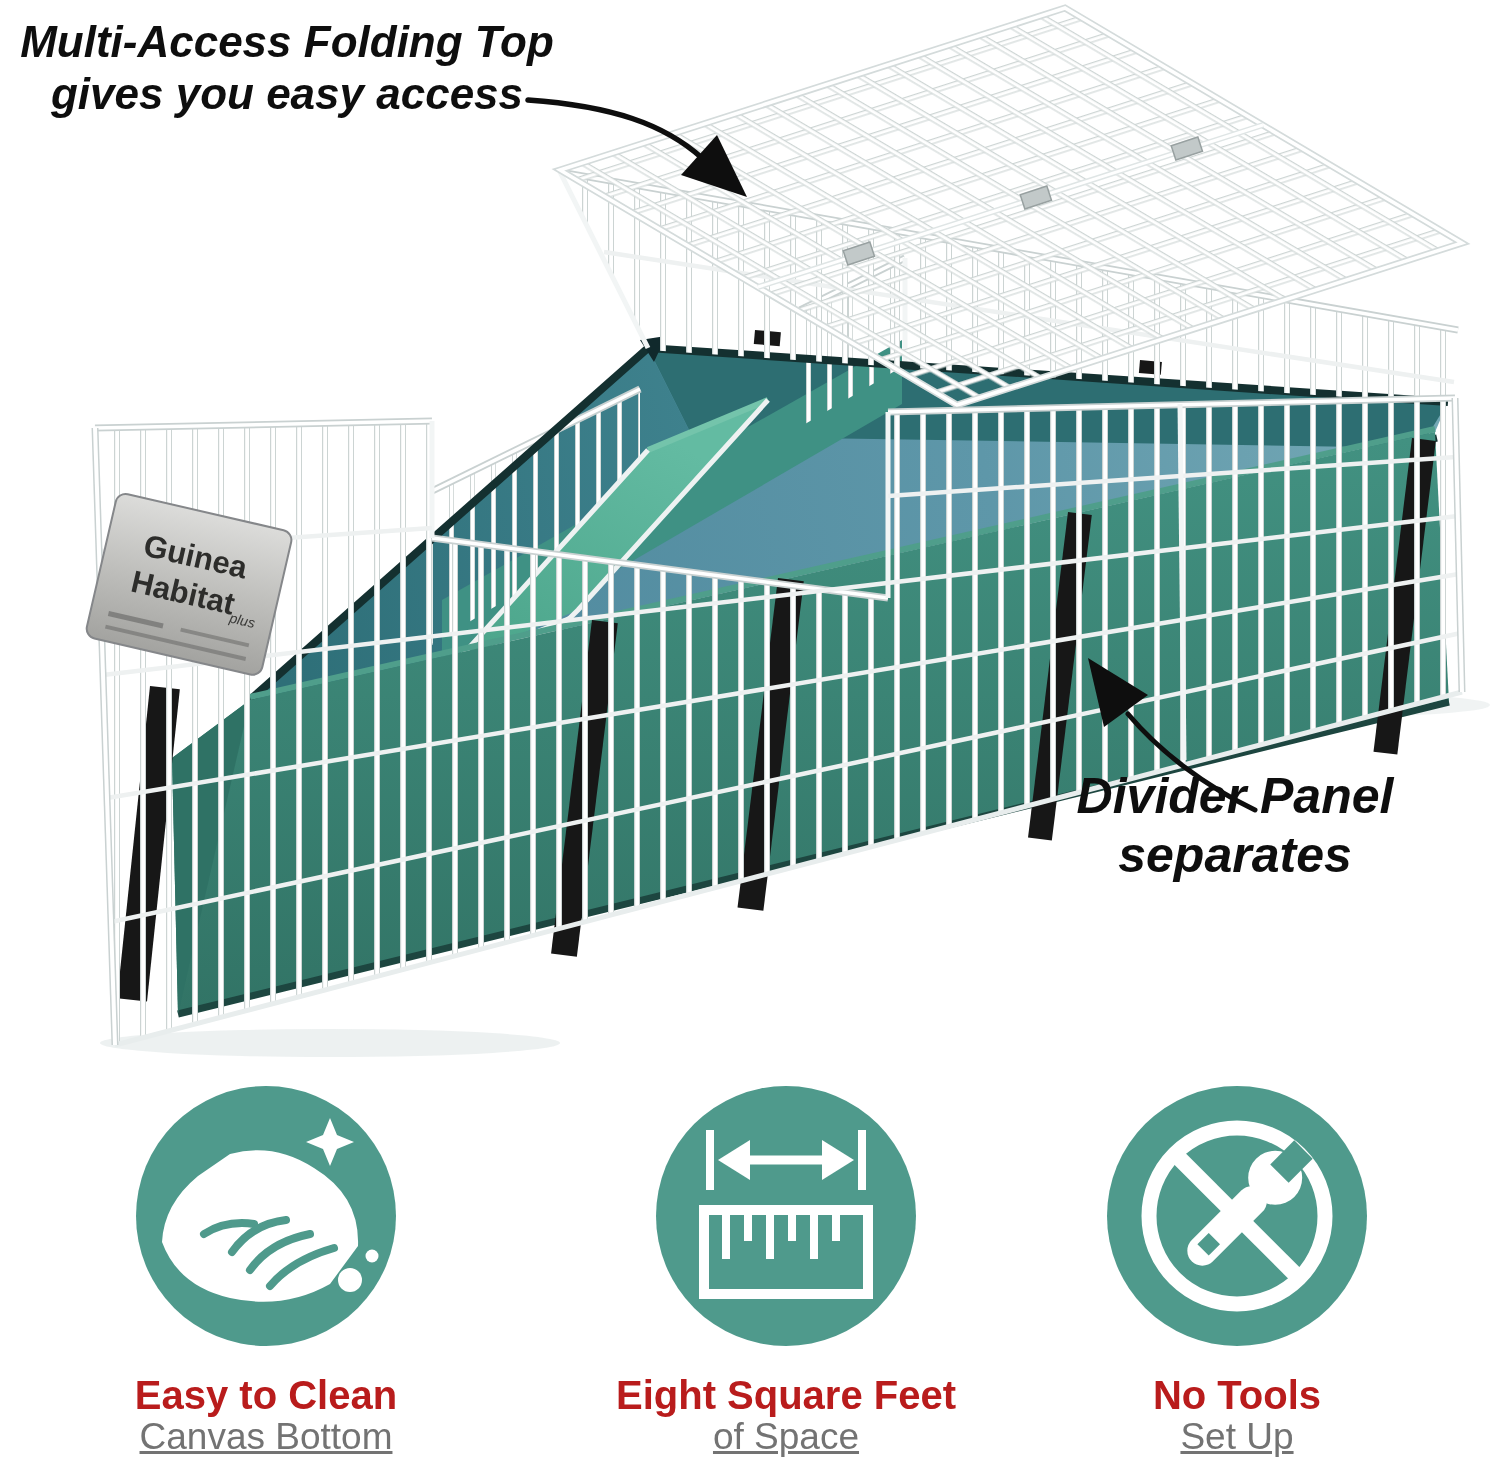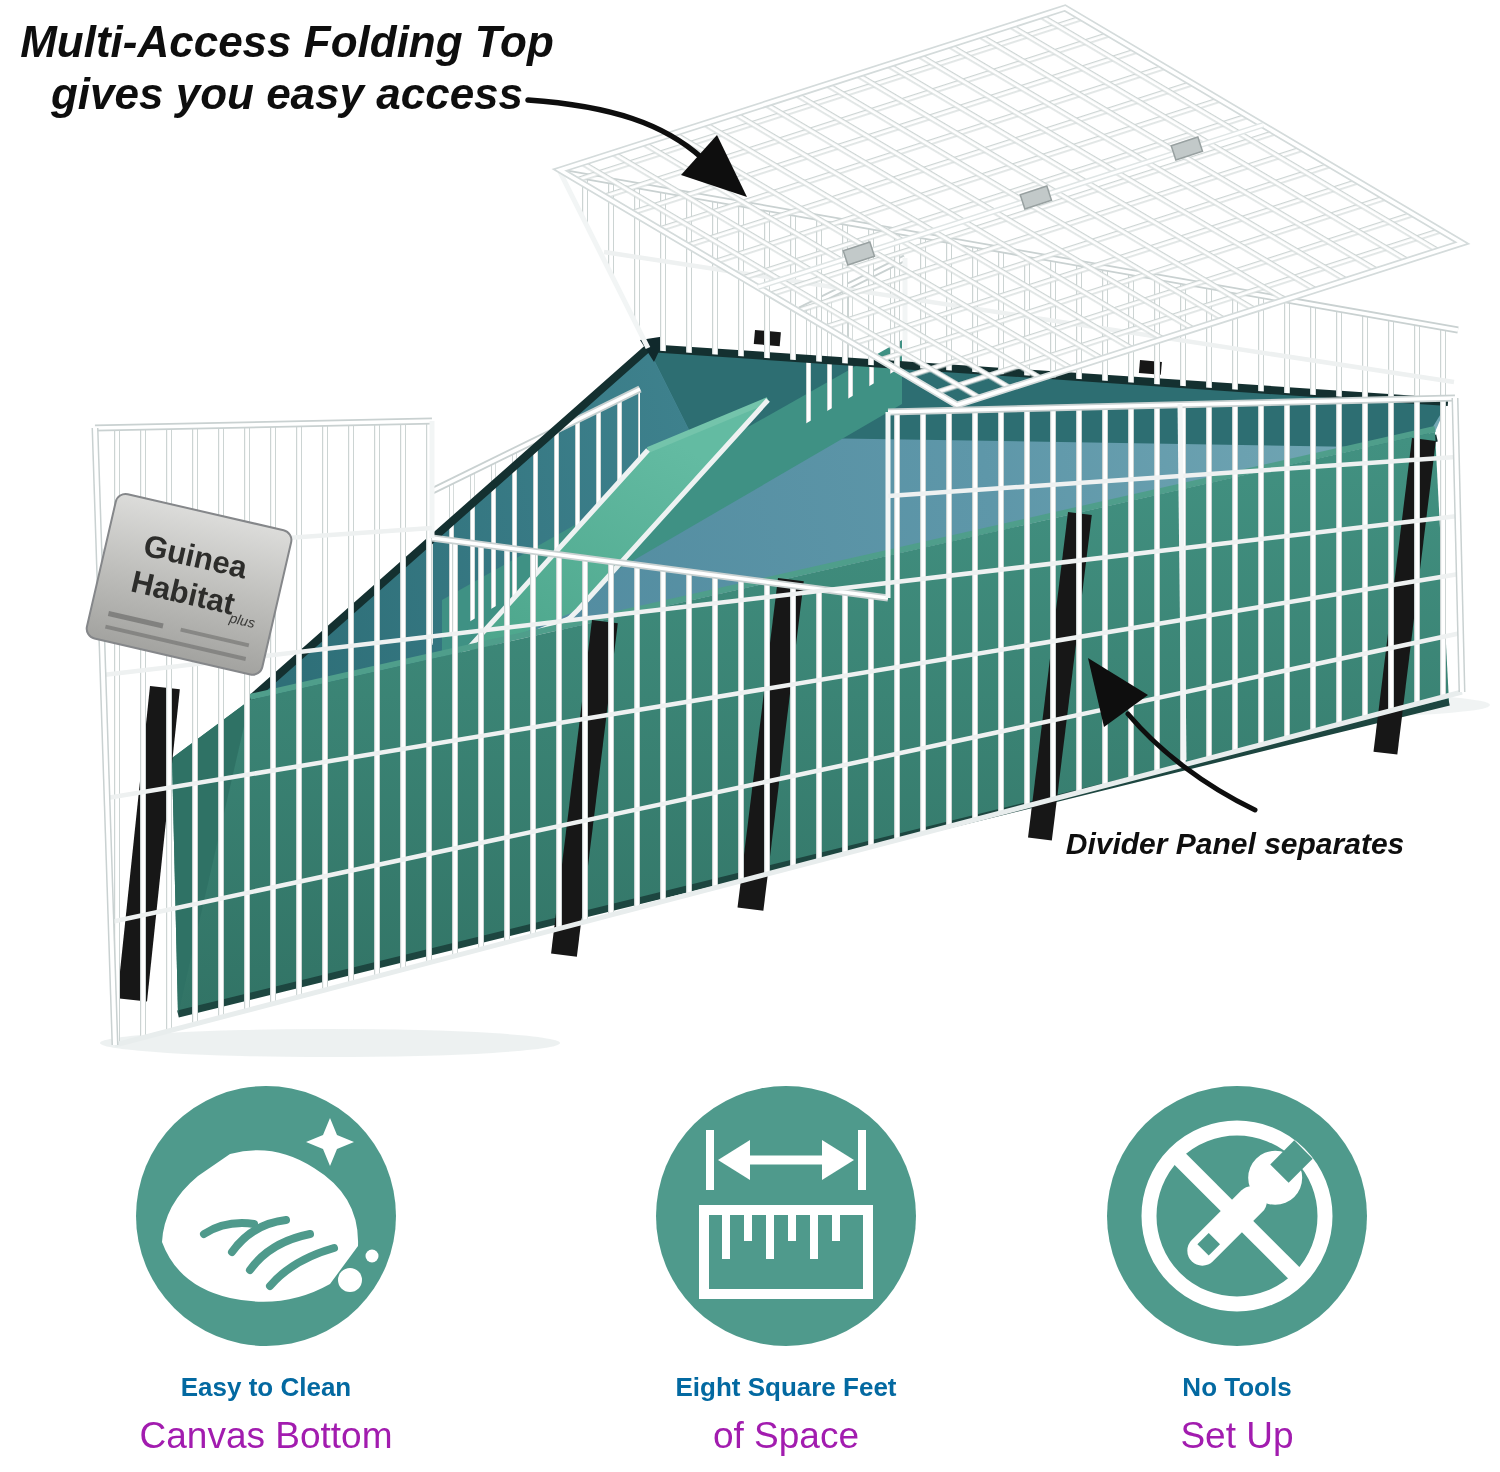--- a/index.html
+++ b/index.html
@@ -1,25 +1,25 @@
 <!DOCTYPE html>
 <html><head>
 <meta charset="utf-8">
 <style>
   html,body{margin:0;padding:0;background:#fff;}
   .scene{position:relative;width:1500px;height:1472px;background:#ffffff;overflow:hidden;
          font-family:"Liberation Sans", sans-serif;}
   .ann{position:absolute;font-weight:bold;font-style:italic;color:#0e0e0e;text-align:center;line-height:1.18;}
   .ann-top{left:-6px;top:16px;width:586px;font-size:44px;}
-  .ann-div{left:975px;top:826px;width:520px;font-size:30px;}
+  .ann-div{left:975px;top:767px;width:520px;font-size:50px;}
   .cage-svg{position:absolute;left:0;top:0;}
   .feature{position:absolute;top:1084px;width:360px;text-align:center;}
   .f1{left:86px;} .f2{left:606px;} .f3{left:1057px;}
-  .ftitle{margin-top:26px;font-size:26px;font-weight:bold;color:#0369a1;line-height:1.05;}
-  .fsub{margin-top:16px;font-size:37px;color:#a21caf;line-height:1.05;}
+  .ftitle{margin-top:26px;font-size:40px;font-weight:bold;color:#b91c1c;line-height:1.05;}
+  .fsub{margin-top:2px;font-size:37px;color:#737373;line-height:1.05;text-decoration:underline;}
   svg{display:block;margin:0 auto;}
 </style>
 </head>
 <body>
 
 <div class="scene">
 
   <svg class="cage-svg" width="1500" height="1080" viewBox="0 0 1500 1080">
     <defs>
       <pattern id="wv" width="26" height="26" patternUnits="userSpaceOnUse">

